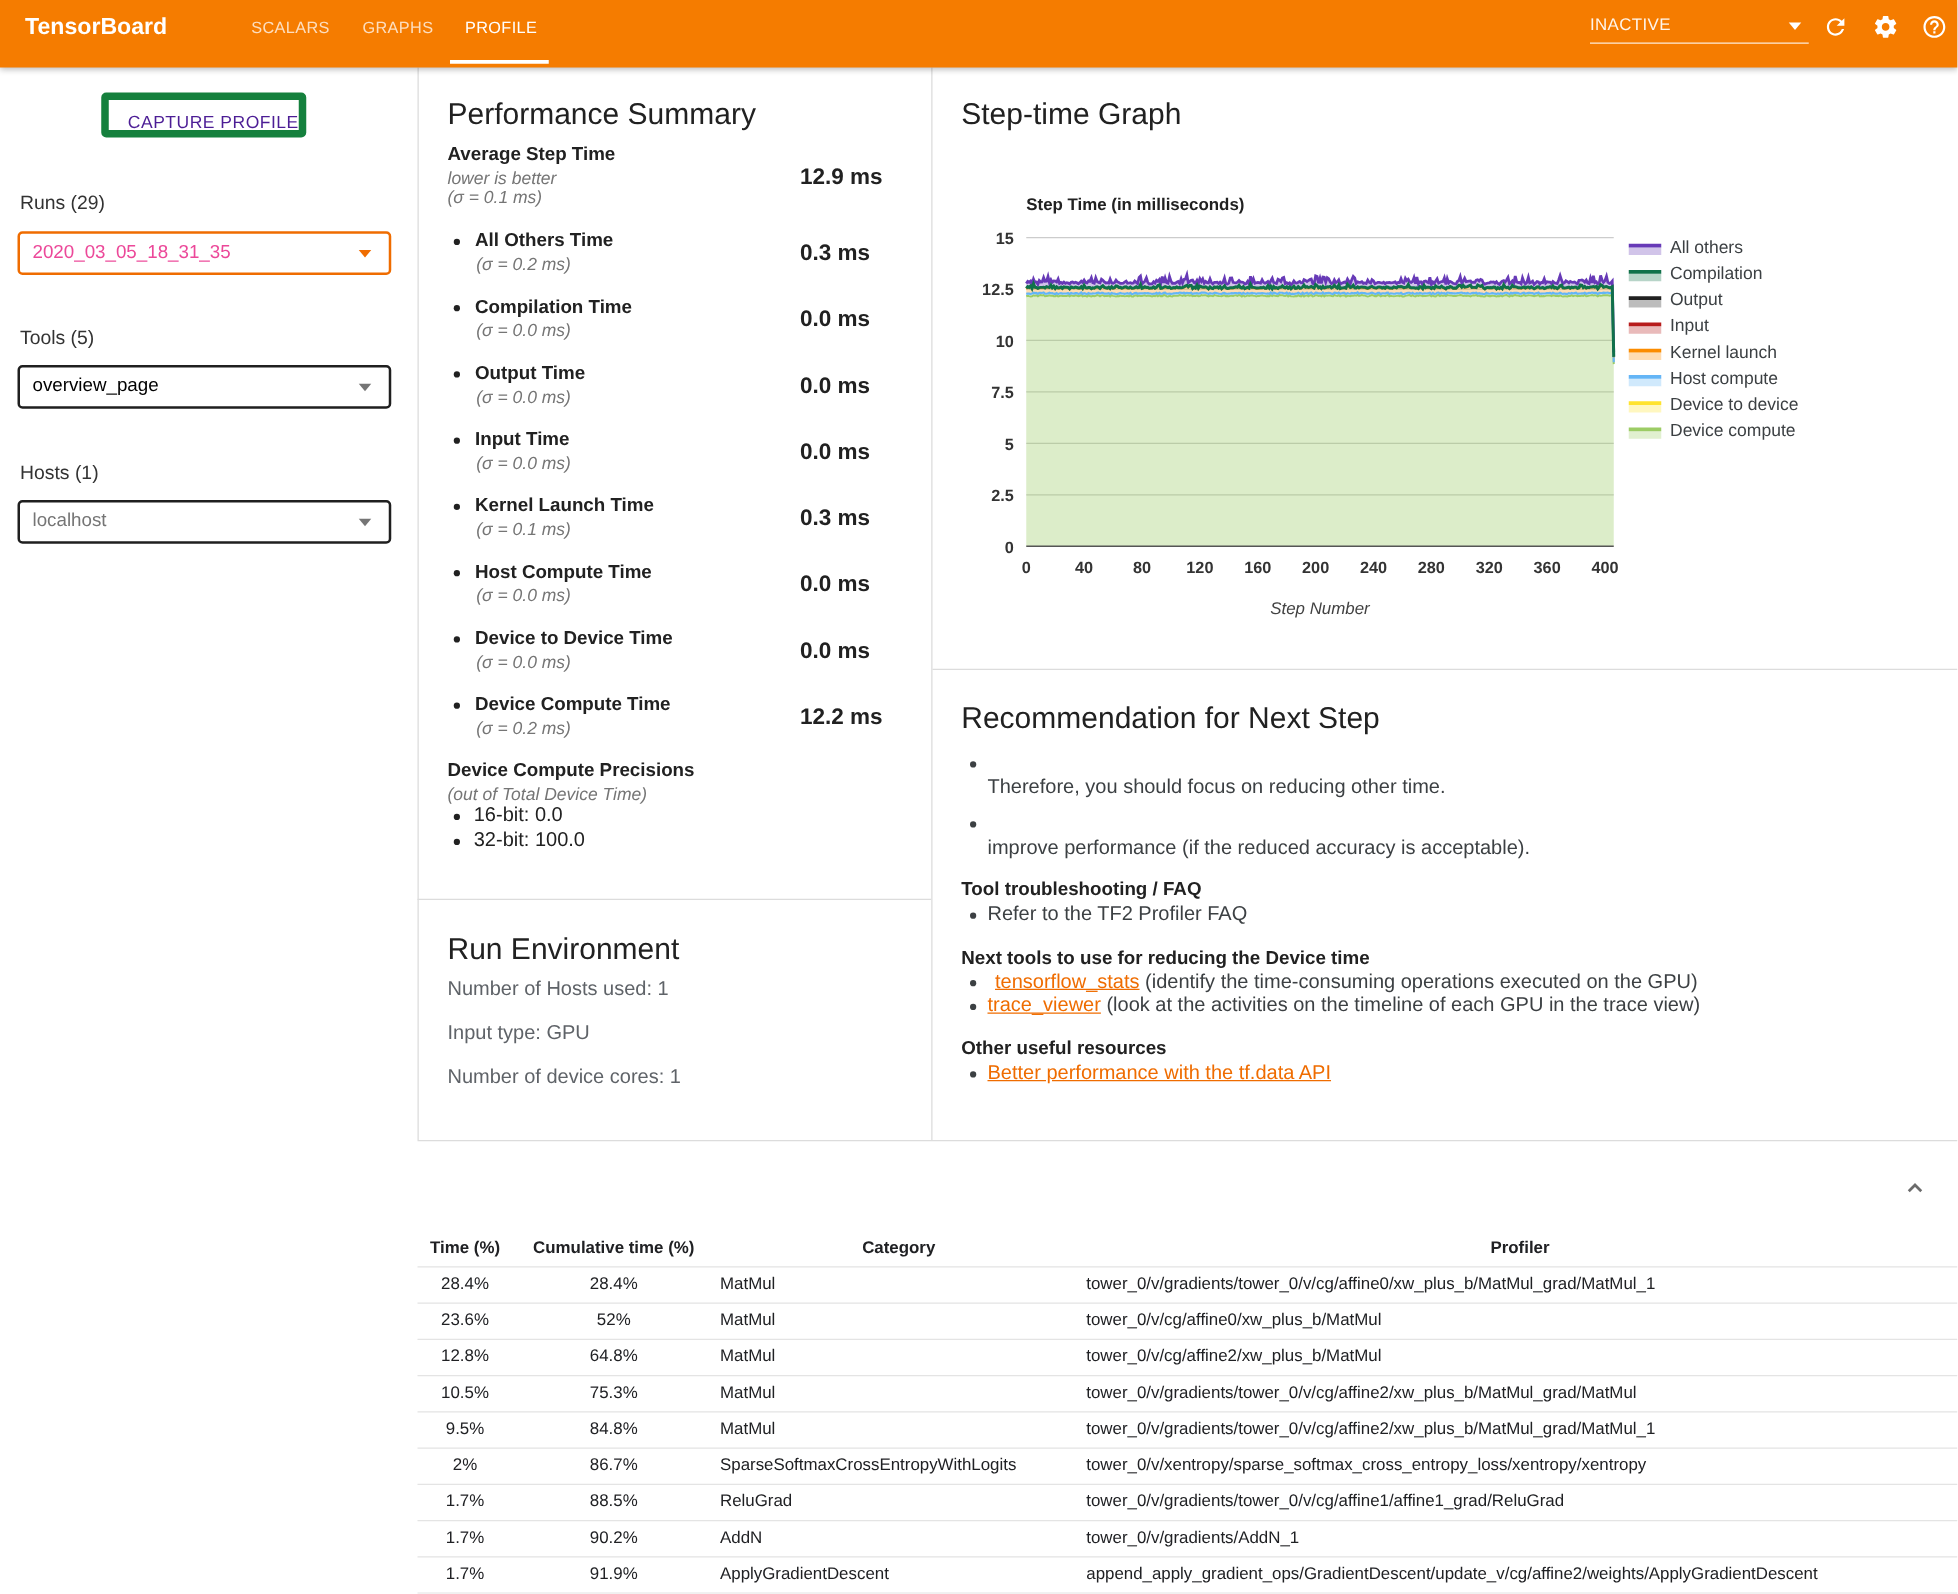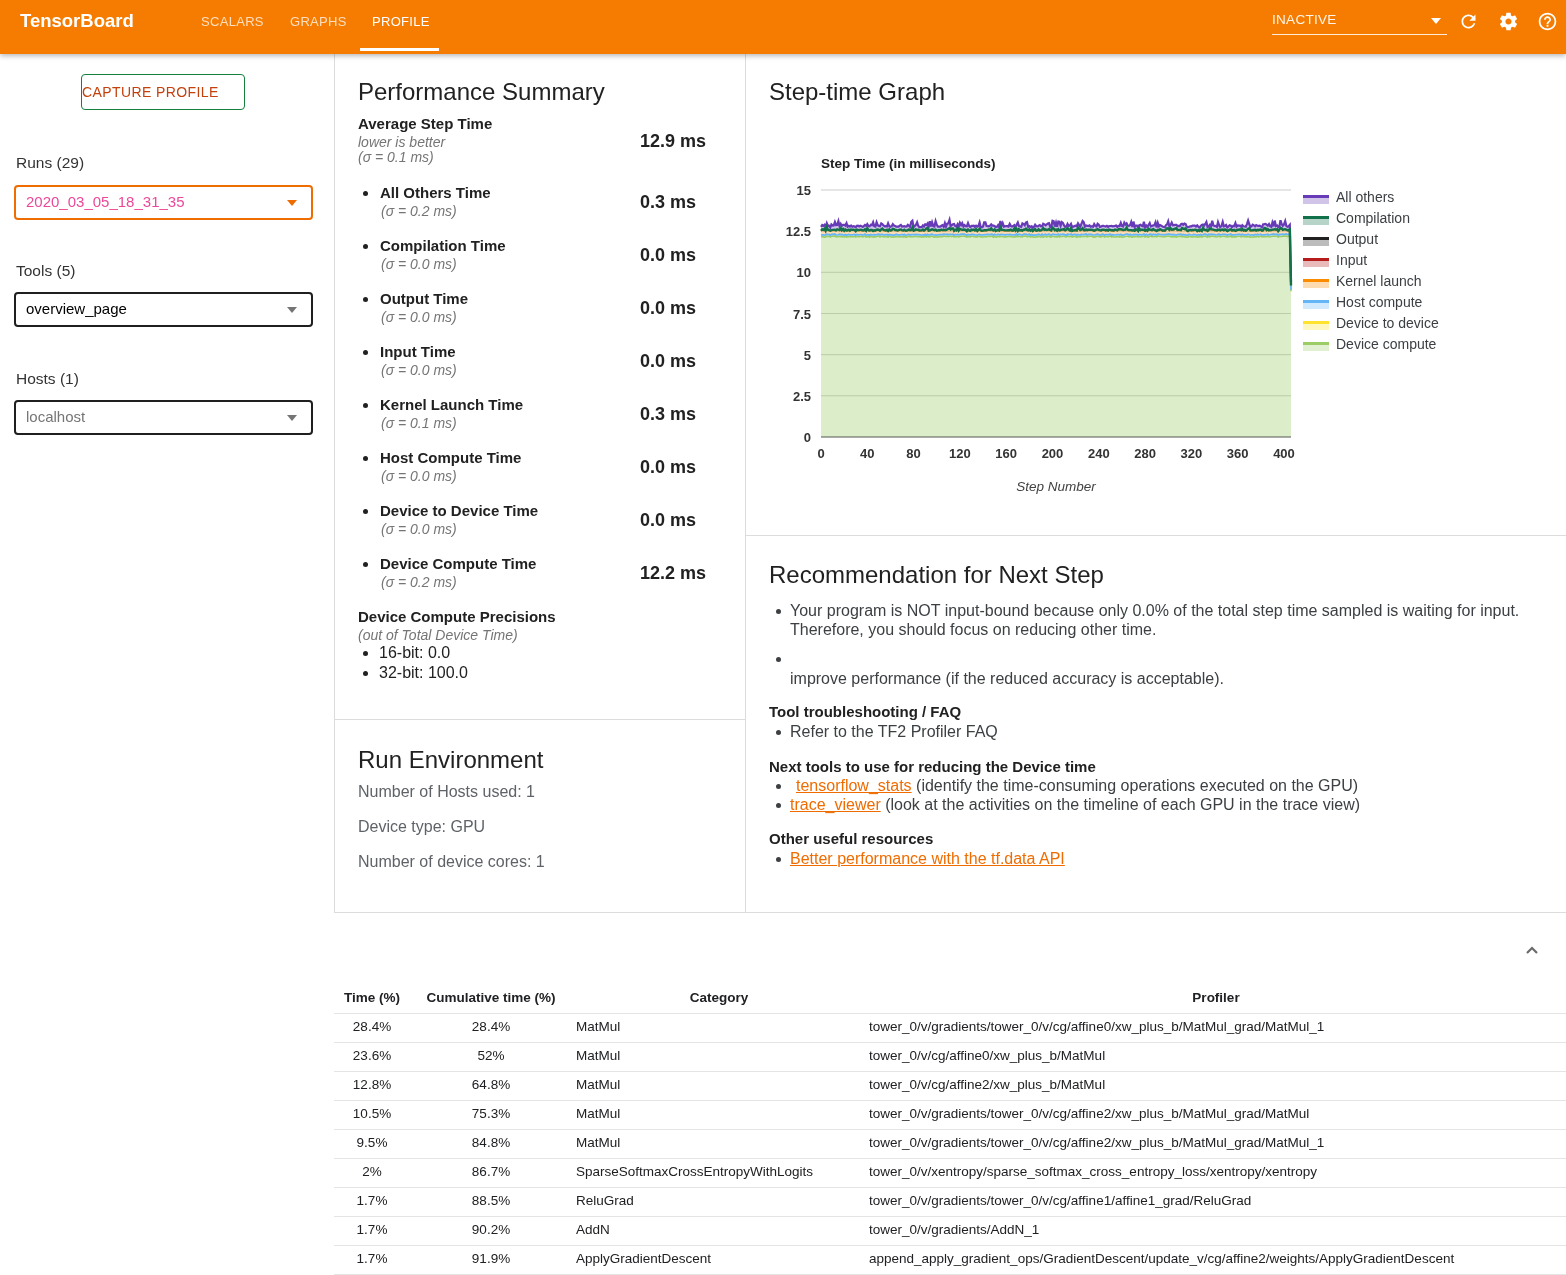--- a/index.html
+++ b/index.html
@@ -38,21 +38,21 @@
       </svg>
 <svg class="abs" style="left:1537px;top:11px" width="21" height="21" viewBox="0 0 24 24">
         <path fill="#fff" d="M11 18h2v-2h-2v2zm1-16C6.48 2 2 6.48 2 12s4.48 10 10 10 10-4.48 10-10S17.52 2 12 2zm0 18c-4.41 0-8-3.59-8-8s3.59-8 8-8 8 3.59 8 8-3.59 8-8 8zm0-14c-2.21 0-4 1.79-4 4h2c0-1.1.9-2 2-2s2 .9 2 2c0 2-3 1.75-3 5h2c0-2.25 3-2.5 3-5 0-2.21-1.79-4-4-4z"></path>
       </svg>
 </div>
 <div class="abs vline" style="left:334px;top:54px;height:858px"></div>
 <div class="abs vline" style="left:745px;top:54px;height:858px"></div>
 <div class="abs hline" style="left:334px;top:719px;width:411px"></div>
 <div class="abs hline" style="left:746px;top:535px;width:820px"></div>
 <div class="abs hline" style="left:334px;top:912px;width:1232px"></div>
-<div class="abs" style="left:81px;top:74px;width:164px;height:36px;border:1px solid #15803d;border-radius:4px;font-size:14px;letter-spacing:.4px;color:#c2410c;text-align:left;line-height:34px">CAPTURE PROFILE</div>
+<div class="abs" style="left:81px;top:74px;width:164px;height:36px;border:6px solid #15803d;border-radius:4px;font-size:14px;letter-spacing:.4px;color:#4c1d95;text-align:right;line-height:34px">CAPTURE PROFILE</div>
 <div class="abs body" style="left:16px;top:153px;color:#333;font-size:15.5px">Runs (29)</div>
     <div class="abs" style="left:14px;top:185px;width:299px;height:35px;border:2px solid #ef6c00;border-radius:4px"></div>
     <div class="abs" style="left:26px;top:192px;font-size:15px;color:#ec4899;line-height:20px">2020_03_05_18_31_35</div>
     <div class="abs" style="left:287px;top:200px;width:0;height:0;border-left:5.5px solid transparent;border-right:5.5px solid transparent;border-top:6px solid #ef6c00"></div>
 <div class="abs body" style="left:16px;top:261px;color:#333;font-size:15.5px">Tools (5)</div>
     <div class="abs" style="left:14px;top:292px;width:299px;height:35px;border:2px solid #1f1f1f;border-radius:4px"></div>
     <div class="abs" style="left:26px;top:299px;font-size:15px;color:#000000;line-height:20px">overview_page</div>
     <div class="abs" style="left:287px;top:307px;width:0;height:0;border-left:5.5px solid transparent;border-right:5.5px solid transparent;border-top:6px solid #757575"></div>
 <div class="abs body" style="left:16px;top:369px;color:#333;font-size:15.5px">Hosts (1)</div>
     <div class="abs" style="left:14px;top:400px;width:299px;height:35px;border:2px solid #1f1f1f;border-radius:4px"></div>
@@ -96,21 +96,21 @@
 <div class="abs sig" style="left:381px;top:572px;">(σ = 0.2 ms)</div>
 <div class="abs val" style="left:640px;top:563px;">12.2 ms</div>
 <div class="abs lbl" style="left:358px;top:607px;">Device Compute Precisions</div>
 <div class="abs sig" style="left:358px;top:625px;">(out of Total Device Time)</div>
 <div class="abs dot" style="left:363px;top:651px"></div>
 <div class="abs body" style="left:379px;top:643px;color:#212121">16-bit: 0.0</div>
 <div class="abs dot" style="left:363px;top:671px"></div>
 <div class="abs body" style="left:379px;top:663px;color:#212121">32-bit: 100.0</div>
 <div class="abs t24" style="left:358px;top:750px;">Run Environment</div>
 <div class="abs gray" style="left:358px;top:782px;">Number of Hosts used: 1</div>
-<div class="abs gray" style="left:358px;top:817px;">Device type: GPU</div>
+<div class="abs gray" style="left:358px;top:817px;">Input type: GPU</div>
 <div class="abs gray" style="left:358px;top:852px;">Number of device cores: 1</div>
 <div class="abs t24" style="left:769px;top:82px;">Step-time Graph</div>
 <svg class="abs" style="left:745px;top:54px" width="821" height="481">
       <line x1="76" x2="546" y1="341.8" y2="341.8" stroke="#cccccc" stroke-width="1"></line>
       <line x1="76" x2="546" y1="300.7" y2="300.7" stroke="#cccccc" stroke-width="1"></line>
       <line x1="76" x2="546" y1="259.5" y2="259.5" stroke="#cccccc" stroke-width="1"></line>
       <line x1="76" x2="546" y1="218.3" y2="218.3" stroke="#cccccc" stroke-width="1"></line>
       <line x1="76" x2="546" y1="177.2" y2="177.2" stroke="#cccccc" stroke-width="1"></line>
       <line x1="76" x2="546" y1="136.0" y2="136.0" stroke="#cccccc" stroke-width="1"></line>
       <polygon points="76,383 76.0,183.0 77.2,182.6 78.3,182.9 79.5,183.1 80.6,183.0 81.8,182.2 82.9,182.5 84.1,182.2 85.3,183.1 86.4,182.3 87.6,182.1 88.7,182.3 89.9,182.0 91.0,183.0 92.2,182.8 93.4,182.6 94.5,182.3 95.7,182.6 96.8,182.4 98.0,183.0 99.2,183.0 100.3,182.4 101.5,183.2 102.6,182.8 103.8,182.5 104.9,182.8 106.1,182.8 107.3,182.7 108.4,182.7 109.6,182.3 110.7,183.1 111.9,182.3 113.0,182.7 114.2,182.8 115.4,182.3 116.5,182.4 117.7,183.0 118.8,182.6 120.0,182.1 121.1,183.1 122.3,182.7 123.5,182.7 124.6,183.2 125.8,182.2 126.9,182.8 128.1,183.1 129.2,182.6 130.4,182.9 131.6,182.6 132.7,182.1 133.9,182.3 135.0,183.0 136.2,182.3 137.3,182.2 138.5,182.9 139.7,182.7 140.8,182.7 142.0,182.5 143.1,183.2 144.3,182.2 145.4,182.7 146.6,182.9 147.8,183.1 148.9,182.9 150.1,183.0 151.2,182.4 152.4,182.7 153.6,182.7 154.7,182.9 155.9,182.8 157.0,182.6 158.2,183.1 159.3,182.4 160.5,183.1 161.7,183.1 162.8,182.4 164.0,182.3 165.1,182.9 166.3,182.5 167.4,182.7 168.6,182.7 169.8,182.4 170.9,182.3 172.1,182.7 173.2,182.5 174.4,182.6 175.5,182.8 176.7,183.1 177.9,182.7 179.0,182.9 180.2,182.1 181.3,183.0 182.5,182.2 183.6,182.9 184.8,182.9 186.0,182.1 187.1,182.2 188.3,183.0 189.4,183.1 190.6,182.7 191.8,183.0 192.9,183.1 194.1,182.4 195.2,182.6 196.4,182.6 197.5,182.6 198.7,182.1 199.9,182.3 201.0,182.7 202.2,182.1 203.3,182.7 204.5,182.3 205.6,182.2 206.8,182.6 208.0,182.1 209.1,183.0 210.3,182.7 211.4,182.8 212.6,182.3 213.7,182.9 214.9,182.8 216.1,182.1 217.2,182.3 218.4,182.1 219.5,182.1 220.7,182.6 221.8,183.1 223.0,182.5 224.2,182.7 225.3,183.0 226.5,182.1 227.6,182.3 228.8,182.6 229.9,182.8 231.1,182.9 232.3,183.0 233.4,182.4 234.6,182.2 235.7,182.9 236.9,182.9 238.0,183.0 239.2,182.7 240.4,182.6 241.5,182.8 242.7,182.3 243.8,182.2 245.0,182.7 246.2,182.0 247.3,182.3 248.5,183.2 249.6,182.4 250.8,183.1 251.9,182.9 253.1,182.3 254.3,182.8 255.4,182.4 256.6,182.3 257.7,182.6 258.9,182.7 260.0,183.1 261.2,182.7 262.4,182.7 263.5,182.5 264.7,182.3 265.8,182.6 267.0,182.7 268.1,183.0 269.3,182.8 270.5,183.0 271.6,182.1 272.8,182.9 273.9,182.2 275.1,182.6 276.2,182.8 277.4,183.0 278.6,182.0 279.7,182.1 280.9,182.1 282.0,182.6 283.2,182.7 284.4,182.1 285.5,183.1 286.7,182.3 287.8,183.0 289.0,183.1 290.1,183.2 291.3,182.8 292.5,182.9 293.6,182.1 294.8,182.8 295.9,183.1 297.1,182.1 298.2,183.2 299.4,182.5 300.6,182.2 301.7,183.1 302.9,182.4 304.0,182.1 305.2,183.1 306.3,182.9 307.5,182.2 308.7,182.2 309.8,182.8 311.0,182.5 312.1,183.0 313.3,182.1 314.4,183.1 315.6,182.3 316.8,182.6 317.9,182.3 319.1,182.3 320.2,182.8 321.4,183.0 322.5,182.0 323.7,182.5 324.9,182.7 326.0,182.1 327.2,183.0 328.3,182.5 329.5,182.4 330.6,182.3 331.8,183.2 333.0,182.6 334.1,182.7 335.3,183.0 336.4,182.4 337.6,182.5 338.8,182.3 339.9,182.5 341.1,182.0 342.2,182.8 343.4,182.4 344.5,182.1 345.7,182.3 346.9,182.3 348.0,182.9 349.2,183.1 350.3,182.9 351.5,182.4 352.6,182.1 353.8,182.4 355.0,182.9 356.1,182.9 357.3,182.1 358.4,182.2 359.6,183.1 360.7,182.5 361.9,182.5 363.1,182.9 364.2,182.3 365.4,182.0 366.5,183.0 367.7,182.6 368.8,182.9 370.0,183.0 371.2,182.9 372.3,182.7 373.5,182.5 374.6,183.0 375.8,182.3 376.9,183.1 378.1,183.1 379.3,182.7 380.4,182.5 381.6,182.2 382.7,182.1 383.9,182.9 385.1,182.2 386.2,182.9 387.4,183.1 388.5,182.3 389.7,182.8 390.8,182.3 392.0,182.5 393.2,183.0 394.3,182.6 395.5,182.7 396.6,182.6 397.8,182.4 398.9,182.1 400.1,183.1 401.3,182.4 402.4,183.0 403.6,183.1 404.7,182.2 405.9,182.1 407.0,182.9 408.2,182.3 409.4,182.7 410.5,182.3 411.7,182.9 412.8,182.1 414.0,182.3 415.1,182.4 416.3,182.4 417.5,182.7 418.6,182.6 419.8,182.8 420.9,182.4 422.1,182.3 423.2,182.1 424.4,182.2 425.6,182.7 426.7,182.5 427.9,182.8 429.0,182.4 430.2,182.7 431.4,183.1 432.5,182.5 433.7,182.2 434.8,182.4 436.0,182.1 437.1,182.8 438.3,182.4 439.5,183.0 440.6,182.9 441.8,183.1 442.9,183.1 444.1,182.3 445.2,182.6 446.4,182.9 447.6,182.9 448.7,182.5 449.9,182.7 451.0,182.8 452.2,183.1 453.3,182.8 454.5,183.0 455.7,182.3 456.8,183.1 458.0,182.5 459.1,182.2 460.3,182.1 461.4,182.7 462.6,183.2 463.8,182.2 464.9,182.8 466.1,182.2 467.2,182.1 468.4,182.4 469.6,182.4 470.7,182.8 471.9,183.0 473.0,182.5 474.2,182.0 475.3,182.8 476.5,182.5 477.7,182.2 478.8,182.3 480.0,182.4 481.1,182.6 482.3,183.0 483.4,182.6 484.6,182.4 485.8,182.1 486.9,183.1 488.1,182.8 489.2,182.9 490.4,182.9 491.5,182.7 492.7,182.3 493.9,182.3 495.0,182.3 496.2,182.9 497.3,182.3 498.5,182.4 499.6,182.8 500.8,182.7 502.0,182.9 503.1,182.3 504.3,182.9 505.4,183.1 506.6,183.0 507.7,183.0 508.9,183.1 510.1,182.6 511.2,182.8 512.4,182.1 513.5,182.9 514.7,182.5 515.8,182.4 517.0,183.0 518.2,182.6 519.3,182.7 520.5,182.5 521.6,182.7 522.8,182.0 524.0,183.0 525.1,182.8 526.3,182.5 527.4,182.3 528.6,182.1 529.7,182.3 530.9,182.2 532.1,182.3 533.2,183.1 534.4,182.3 535.5,182.5 536.7,182.4 537.8,182.2 539.0,182.1 540.2,182.1 541.3,182.1 542.5,182.6 543.6,182.3 544.8,182.0 546.0,237.3 546,383" fill="#9CCC65" fill-opacity="0.35" stroke="none"></polygon>
@@ -164,21 +164,20 @@
       <text x="591" y="253" font-size="14" fill="#3c4043">Host compute</text>
       <rect x="558" y="270" width="26" height="6" fill="#FFE32E" fill-opacity="0.3"></rect>
       <rect x="558" y="267" width="26" height="3" fill="#FFE32E"></rect>
       <text x="591" y="274" font-size="14" fill="#3c4043">Device to device</text>
       <rect x="558" y="291" width="26" height="6" fill="#9CCC65" fill-opacity="0.3"></rect>
       <rect x="558" y="288" width="26" height="3" fill="#9CCC65"></rect>
       <text x="591" y="295" font-size="14" fill="#3c4043">Device compute</text>
     </svg>
 <div class="abs t24" style="left:769px;top:565px;">Recommendation for Next Step</div>
 <div class="abs dot" style="left:776px;top:609px;background:#3c4043"></div>
-    <div class="abs body" style="left:790px;top:601px;">Your program is NOT input-bound because only 0.0% of the total step time sampled is waiting for input.</div>
 <div class="abs body" style="left:790px;top:620px;">Therefore, you should focus on reducing other time.</div>
 <div class="abs dot" style="left:776px;top:657px;background:#3c4043"></div>
 <div class="abs body" style="left:790px;top:669px;">improve performance (if the reduced accuracy is acceptable).</div>
 <div class="abs bh" style="left:769px;top:702px;">Tool troubleshooting / FAQ</div>
 <div class="abs dot" style="left:776px;top:730px;background:#3c4043"></div>
     <div class="abs body" style="left:790px;top:722px;">Refer to the TF2 Profiler FAQ</div>
 <div class="abs bh" style="left:769px;top:757px;">Next tools to use for reducing the Device time</div>
 <div class="abs dot" style="left:776px;top:784px;background:#3c4043"></div>
     <div class="abs body" style="left:796px;top:776px;"><a class="lnk" href="#">tensorflow_stats</a> (identify the time-consuming operations executed on the GPU)</div>
 <div class="abs dot" style="left:776px;top:803px;background:#3c4043"></div>

